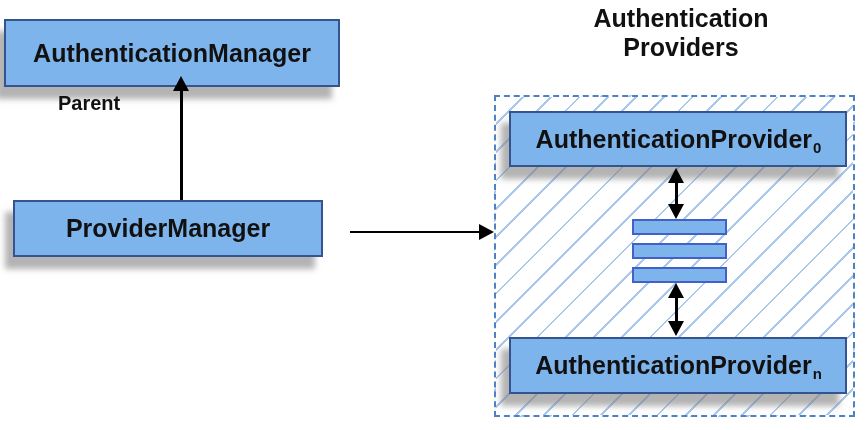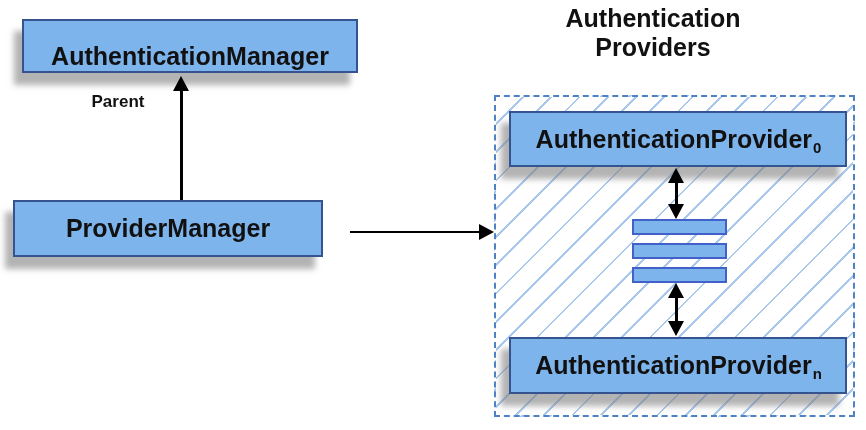--- a/index.html
+++ b/index.html
@@ -42,28 +42,28 @@
     font-size: 15px;
     font-weight: bold;
     position: relative;
     top: 8px;
     left: 1px;
   }
 
   .free-label {
     position: absolute;
     font-weight: bold;
-    font-size: 17px;
+    font-size: 20px;
     color: var(--text-color);
-    text-align: center;
+    text-align: left;
   }
 
   .group-title {
     position: absolute;
-    left: 530px;
+    left: 558px;
     top: 4px;
     width: 246px;
     font-weight: bold;
     font-size: 25px;
     line-height: 29px;
     color: var(--text-color);
     text-align: center;
   }
 
   .providers-container {
@@ -109,21 +109,21 @@
     border-top: 8px solid transparent;
     border-bottom: 8px solid transparent;
     border-left: 15px solid var(--arrow-color);
   }
 </style>
 </head>
 <body>
 
 <div class="canvas">
 
-  <div class="node-box" style="left:22px; top:19px; width:336px; height:54px;align-items:flex-end;">
+  <div class="node-box" style="left:4px; top:19px; width:336px; height:68px;">
     <span>AuthenticationManager</span>
   </div>
 
   <div class="free-label" style="left:58px; top:92px; width:120px;">Parent</div>
 
   <div>
     <div class="tri tri-up" style="left:173px; top:76px;"></div>
     <div class="shaft-v" style="left:180px; top:89px; height:111px;"></div>
   </div>
 

